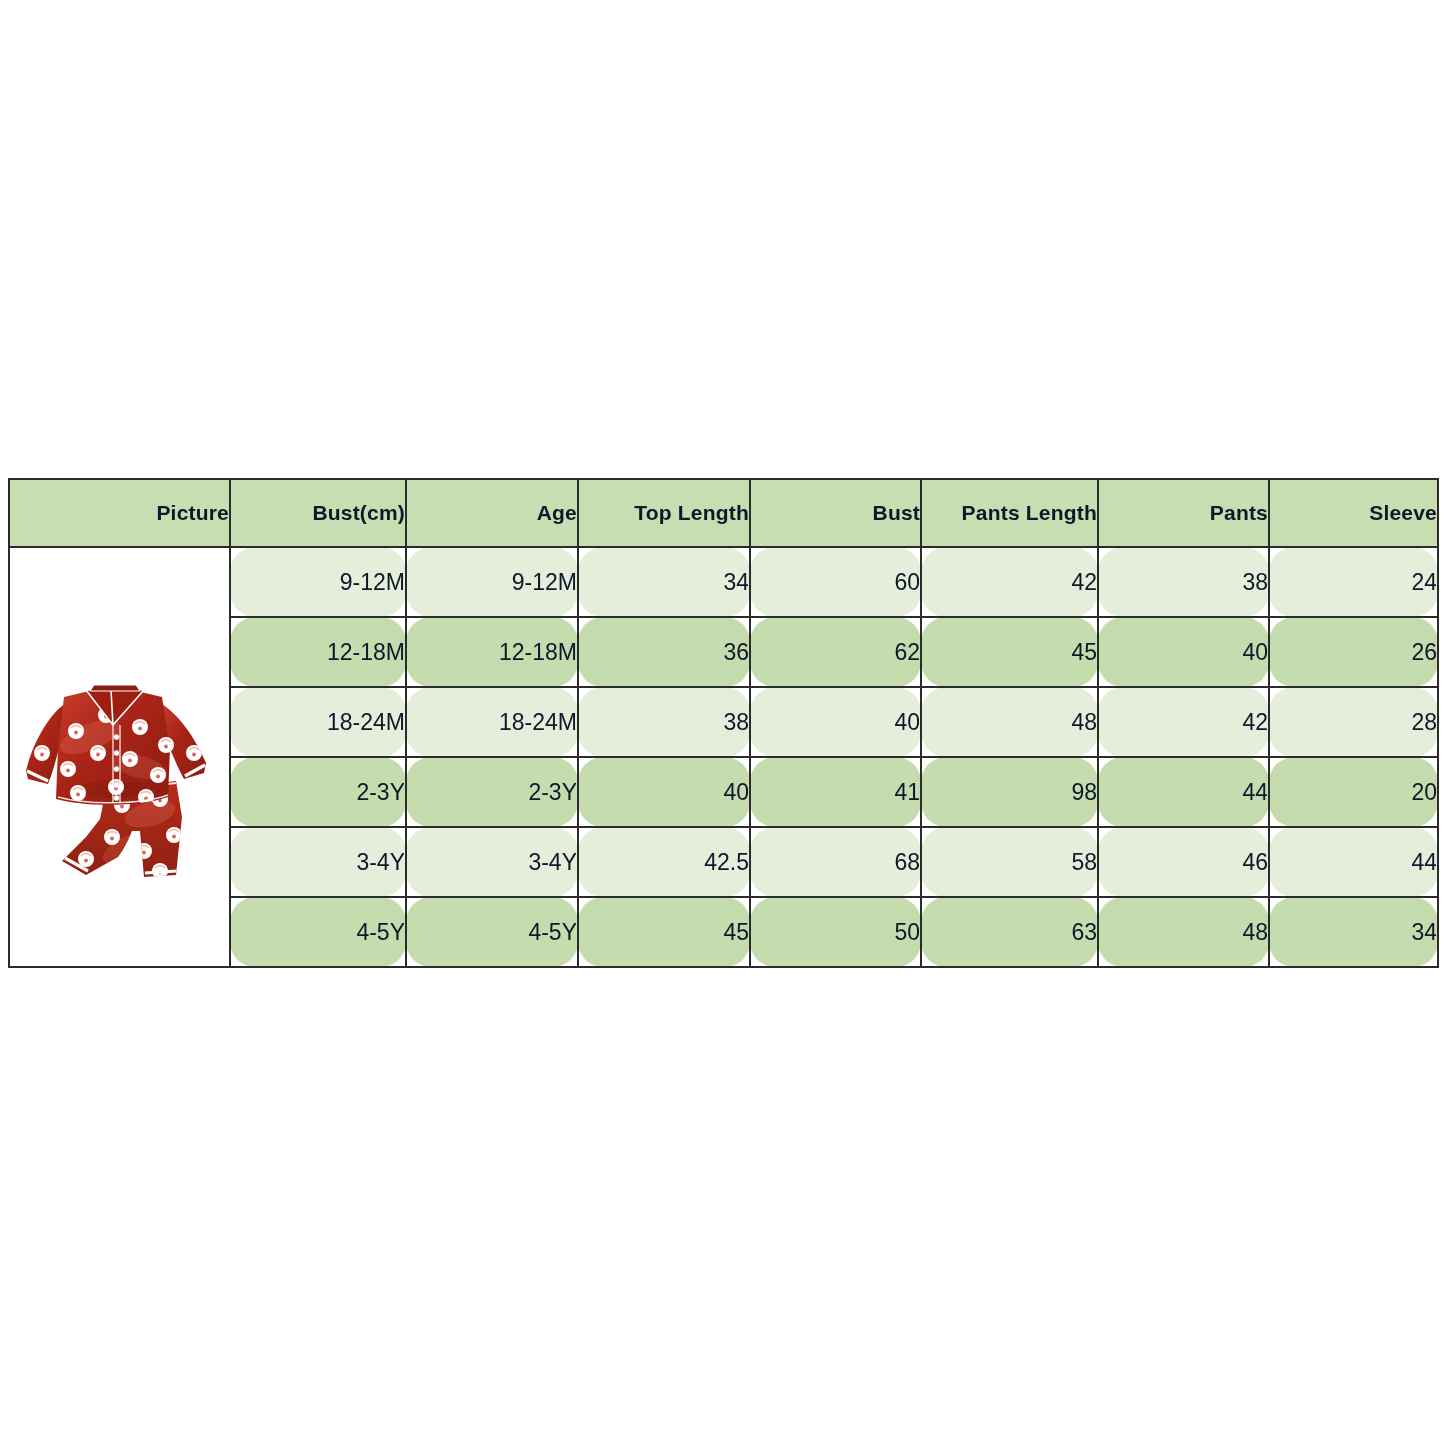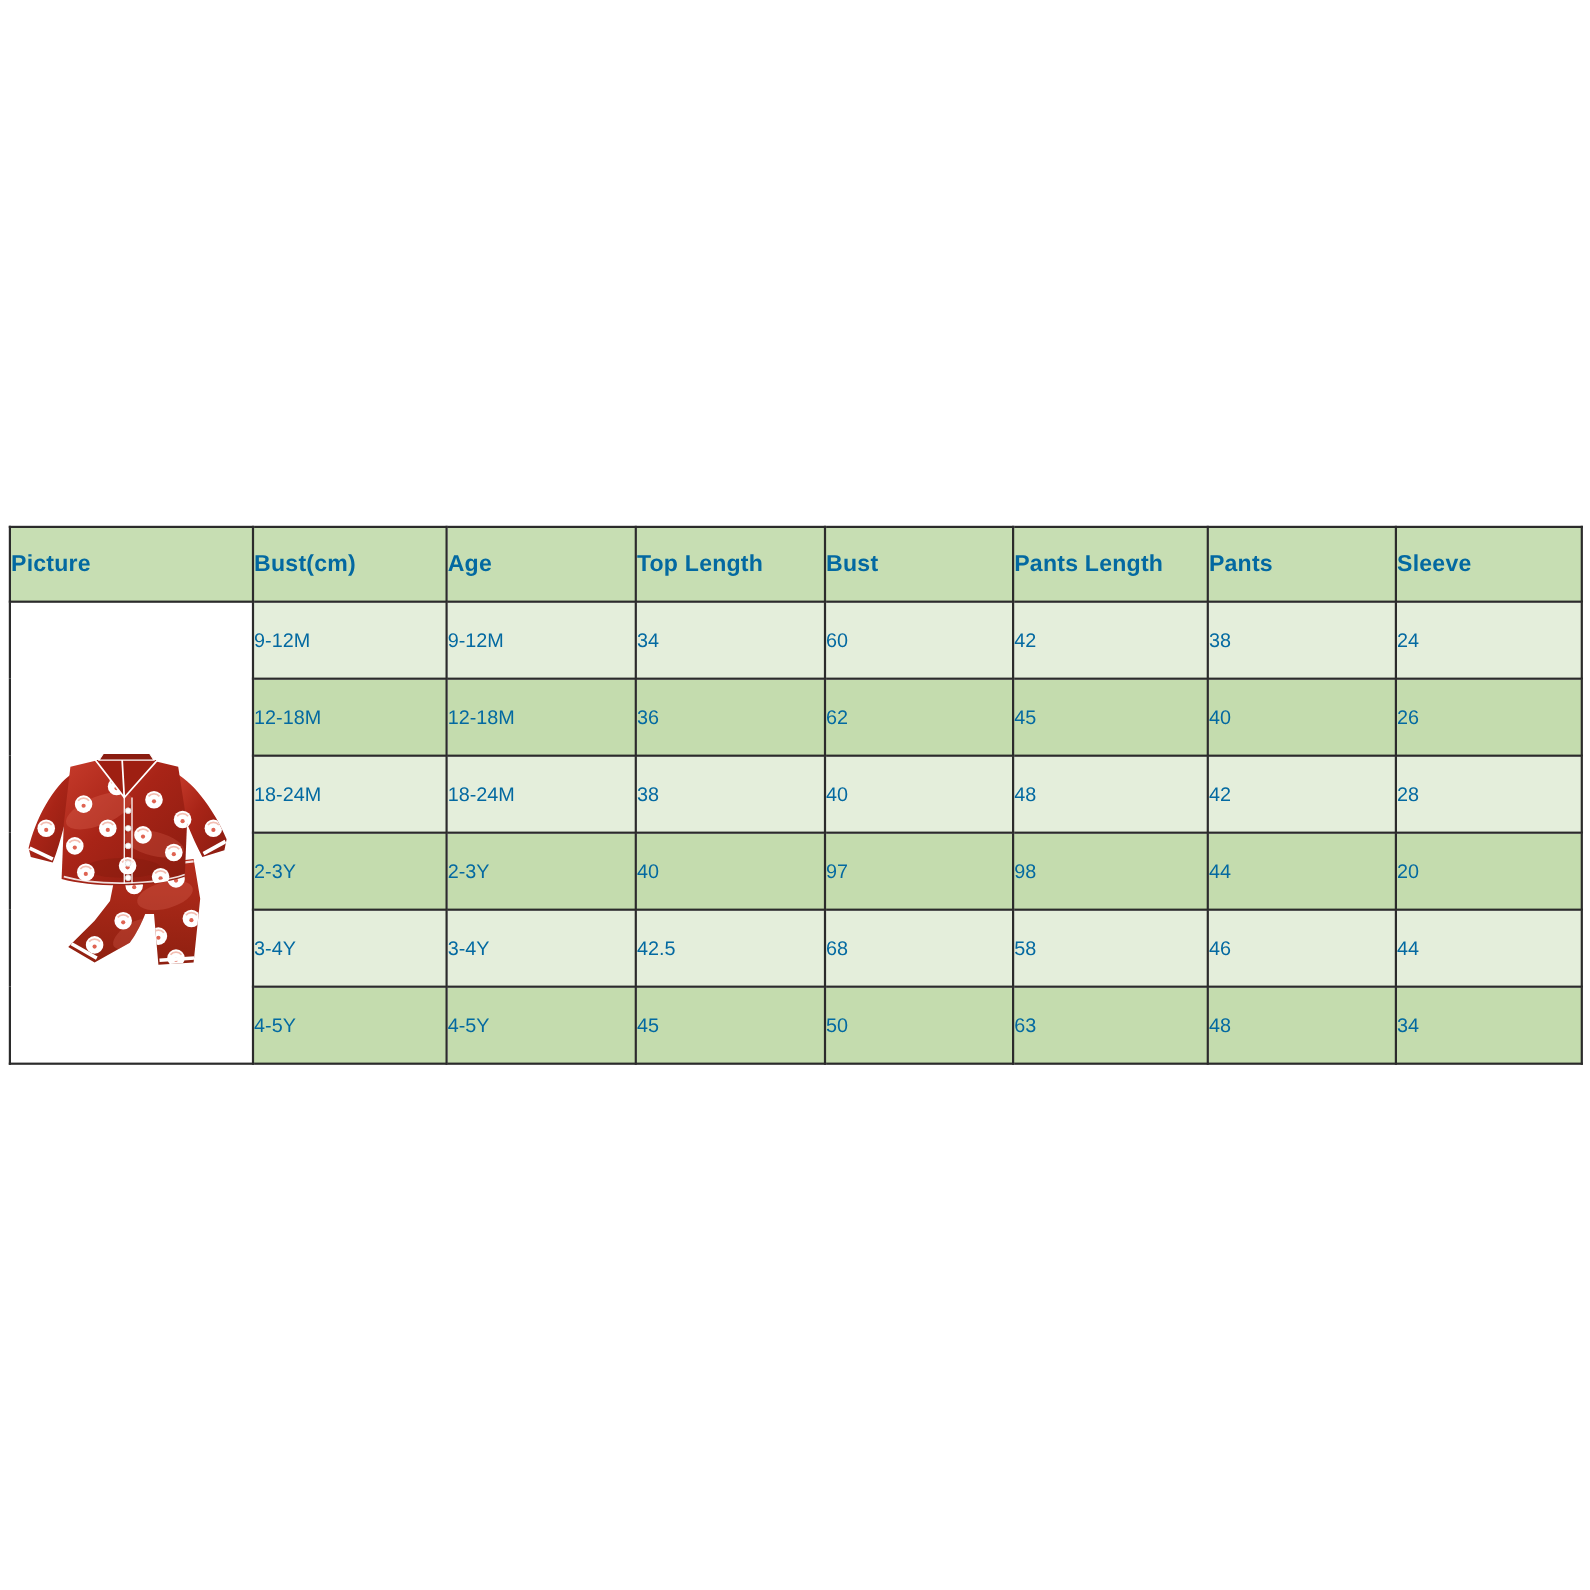--- a/index.html
+++ b/index.html
@@ -21,35 +21,35 @@
     top: 478px;
   }
   table.size-chart {
     border-collapse: collapse;
     table-layout: fixed;
     width: 1429px;
   }
   table.size-chart th,
   table.size-chart td {
     border: 2px solid #2b2b2b;
-    text-align: left;
+    text-align: right;
     vertical-align: middle;
     padding: 0;
-    color: #0369a1;
+    color: #0f172a;
     overflow: hidden;
   }
   table.size-chart thead tr { height: 68px; }
   table.size-chart tbody tr { height: 70px; }
   table.size-chart th {
     background: #c7deb3;
     font-weight: bold;
     font-size: 21px;
     letter-spacing: 0.2px;
   }
-  table.size-chart td.data-cell { font-size: 18px; }
+  table.size-chart td.data-cell { font-size: 23px; border-radius: 25px; }
   table.size-chart tbody tr:nth-child(odd)  td.data-cell { background: #e4eedb; }
   table.size-chart tbody tr:nth-child(even) td.data-cell { background: #c4dcae; }
   td.picture-cell {
     background: #ffffff;
     border-left: 2px solid #d4d4d4;
     border-bottom: 2px solid #d4d4d4;
     border-right: 2px solid #2b2b2b;
     border-top: 2px solid #2b2b2b;
     vertical-align: top;
   }
@@ -202,21 +202,21 @@
           <td class="data-cell">38</td>
           <td class="data-cell">40</td>
           <td class="data-cell">48</td>
           <td class="data-cell">42</td>
           <td class="data-cell">28</td>
         </tr>
         <tr>
           <td class="data-cell">2-3Y</td>
           <td class="data-cell">2-3Y</td>
           <td class="data-cell">40</td>
-          <td class="data-cell">97</td>
+          <td class="data-cell">41</td>
           <td class="data-cell">98</td>
           <td class="data-cell">44</td>
           <td class="data-cell">20</td>
         </tr>
         <tr>
           <td class="data-cell">3-4Y</td>
           <td class="data-cell">3-4Y</td>
           <td class="data-cell">42.5</td>
           <td class="data-cell">68</td>
           <td class="data-cell">58</td>

